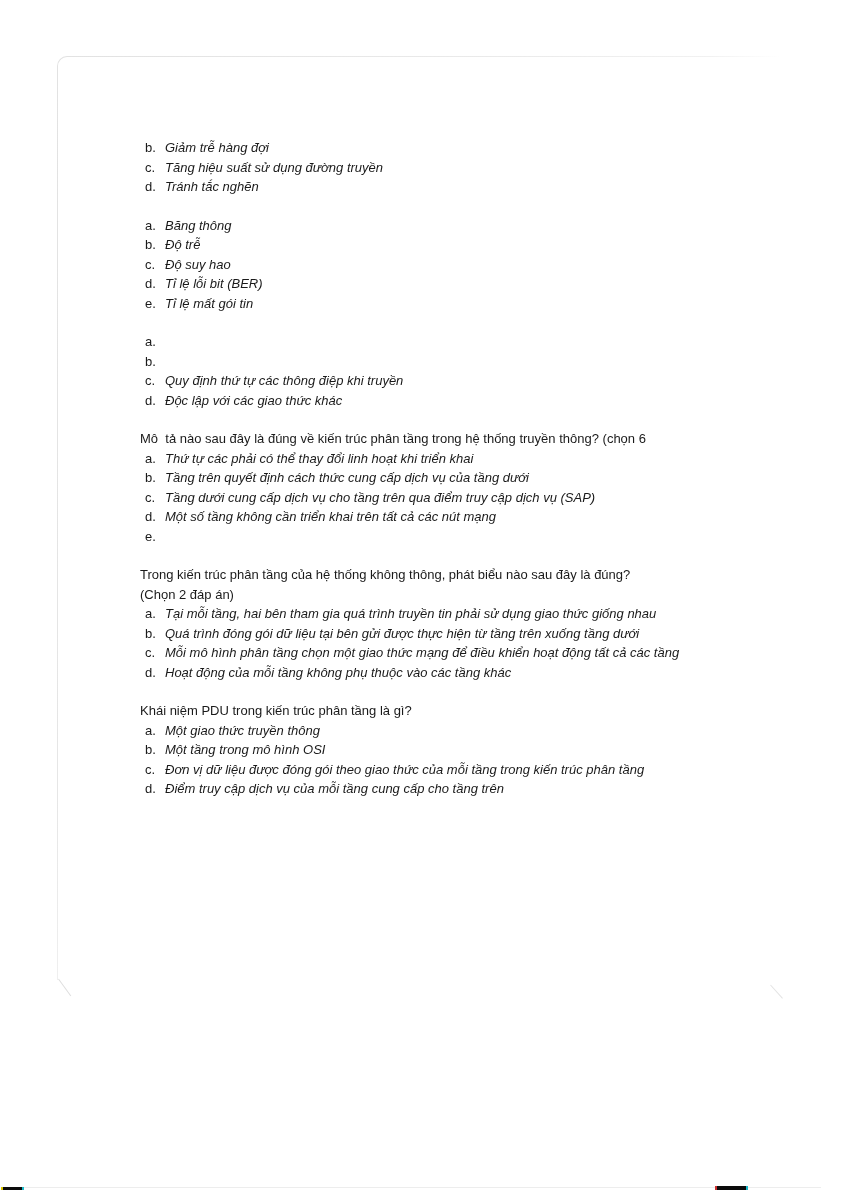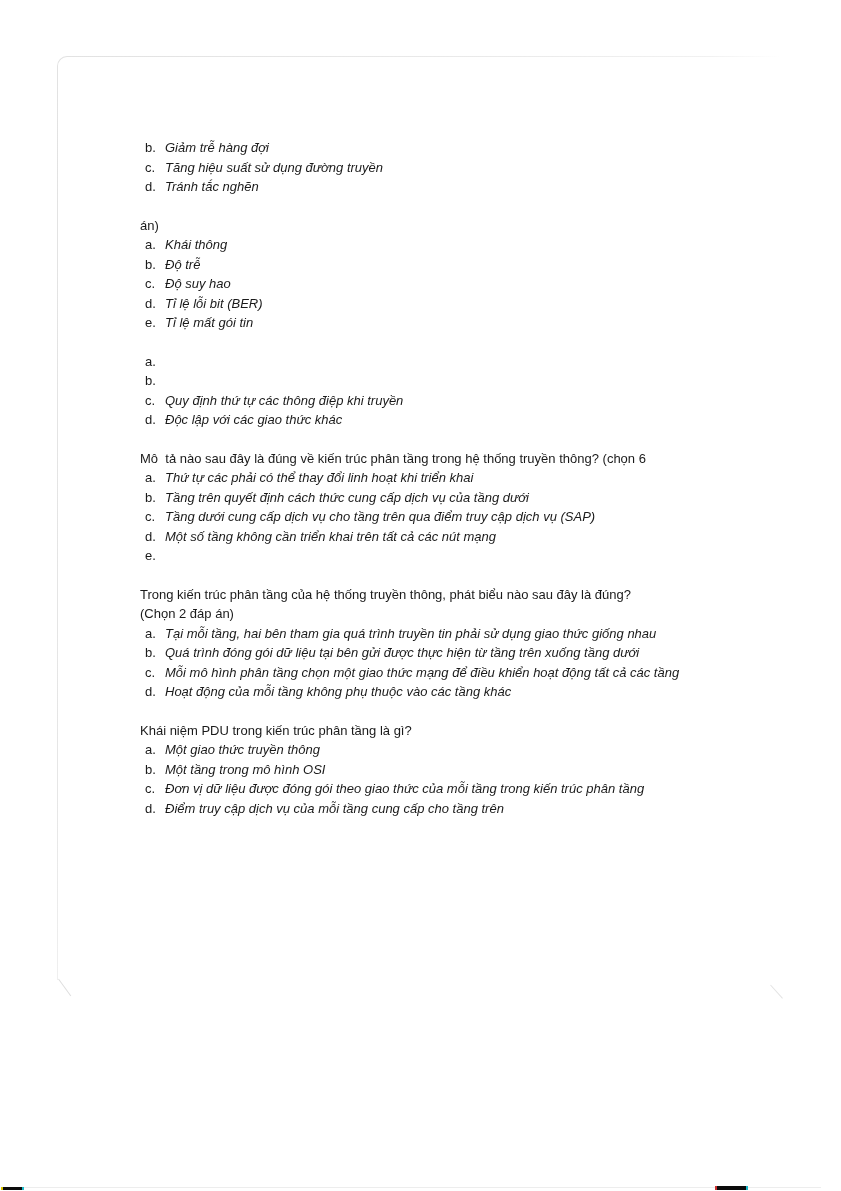--- a/index.html
+++ b/index.html
@@ -116,43 +116,42 @@
   <div class="crease-left"></div>
   <div class="crease-right"></div>
 
   <div class="content" id="document-content">
       <div class="block">
         <div class="option"><span class="letter">b.</span><span class="option-text">Giảm trễ hàng đợi</span></div>
         <div class="option"><span class="letter">c.</span><span class="option-text">Tăng hiệu suất sử dụng đường truyền</span></div>
         <div class="option"><span class="letter">d.</span><span class="option-text">Tránh tắc nghẽn</span></div>
       </div>
       <div class="block">
-        <div class="prompt-line">án)</div>
-        <div class="option"><span class="letter">a.</span><span class="option-text">Khái thông</span></div>
+        <div class="option"><span class="letter">a.</span><span class="option-text">Băng thông</span></div>
         <div class="option"><span class="letter">b.</span><span class="option-text">Độ trễ</span></div>
         <div class="option"><span class="letter">c.</span><span class="option-text">Độ suy hao</span></div>
         <div class="option"><span class="letter">d.</span><span class="option-text">Tỉ lệ lỗi bit (BER)</span></div>
         <div class="option"><span class="letter">e.</span><span class="option-text">Tỉ lệ mất gói tin</span></div>
       </div>
       <div class="block">
         <div class="option"><span class="letter">a.</span><span class="option-text"></span></div>
         <div class="option"><span class="letter">b.</span><span class="option-text"></span></div>
         <div class="option"><span class="letter">c.</span><span class="option-text">Quy định thứ tự các thông điệp khi truyền</span></div>
         <div class="option"><span class="letter">d.</span><span class="option-text">Độc lập với các giao thức khác</span></div>
       </div>
       <div class="block">
         <div class="prompt-line">Mô  tả nào sau đây là đúng về kiến trúc phân tầng trong hệ thống truyền thông? (chọn 6</div>
         <div class="option"><span class="letter">a.</span><span class="option-text">Thứ tự các phải có thể thay đổi linh hoạt khi triển khai</span></div>
         <div class="option"><span class="letter">b.</span><span class="option-text">Tầng trên quyết định cách thức cung cấp dịch vụ của tầng dưới</span></div>
         <div class="option"><span class="letter">c.</span><span class="option-text">Tầng dưới cung cấp dịch vụ cho tầng trên qua điểm truy cập dịch vụ (SAP)</span></div>
         <div class="option"><span class="letter">d.</span><span class="option-text">Một số tầng không cần triển khai trên tất cả các nút mạng</span></div>
         <div class="option"><span class="letter">e.</span><span class="option-text"></span></div>
       </div>
       <div class="block">
-        <div class="prompt-line">Trong kiến trúc phân tầng của hệ thống truyền thông, phát biểu nào sau đây là đúng?</div>
+        <div class="prompt-line">Trong kiến trúc phân tầng của hệ thống không thông, phát biểu nào sau đây là đúng?</div>
         <div class="prompt-line">(Chọn 2 đáp án)</div>
         <div class="option"><span class="letter">a.</span><span class="option-text">Tại mỗi tầng, hai bên tham gia quá trình truyền tin phải sử dụng giao thức giống nhau</span></div>
         <div class="option"><span class="letter">b.</span><span class="option-text">Quá trình đóng gói dữ liệu tại bên gửi được thực hiện từ tầng trên xuống tầng dưới</span></div>
         <div class="option"><span class="letter">c.</span><span class="option-text">Mỗi mô hình phân tầng chọn một giao thức mạng để điều khiển hoạt động tất cả các tầng</span></div>
         <div class="option"><span class="letter">d.</span><span class="option-text">Hoạt động của mỗi tầng không phụ thuộc vào các tầng khác</span></div>
       </div>
       <div class="block">
         <div class="prompt-line">Khái niệm PDU trong kiến trúc phân tầng là gì?</div>
         <div class="option"><span class="letter">a.</span><span class="option-text">Một giao thức truyền thông</span></div>
         <div class="option"><span class="letter">b.</span><span class="option-text">Một tầng trong mô hình OSI</span></div>

